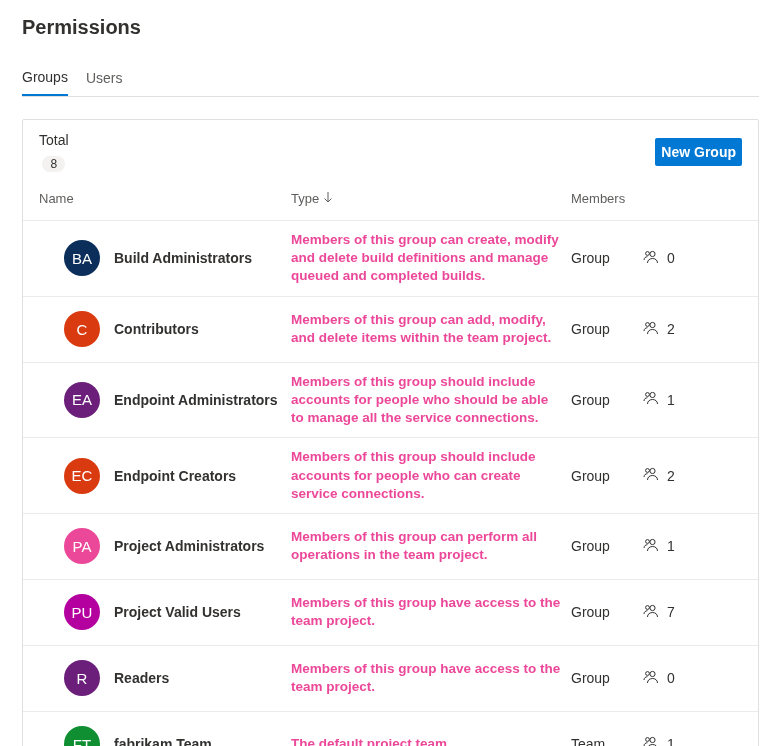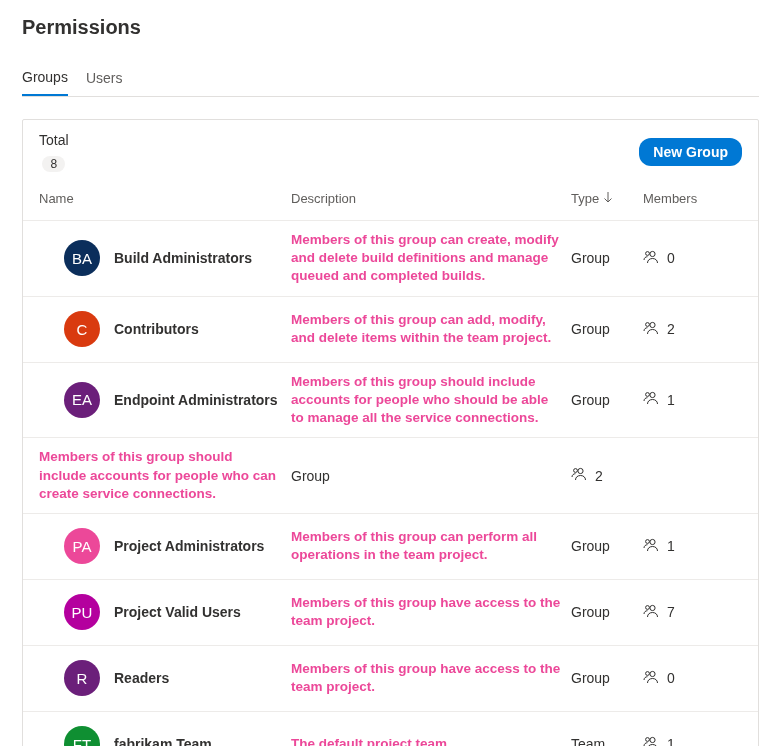--- a/index.html
+++ b/index.html
@@ -85,22 +85,22 @@
       font-size: 12px;
       border-radius: 10px;
       padding: 1px 8px;
       min-width: 20px;
       text-align: center;
     }
     .new-group-btn {
       background: #0078d4;
       color: #fff;
       border: none;
-      border-radius: 12px;
-      padding: 6px 14px;
+      border-radius: 2px;
+      padding: 6px 6px;
       font-size: 14px;
       font-weight: 600;
       cursor: pointer;
     }
     .table {
       width: 100%;
     }
     .thead, .trow {
       display: grid;
       grid-template-columns: 252px 280px 72px 1fr;
@@ -160,21 +160,20 @@
       <div class="total">
         <span>Total</span>
         <span class="badge">8</span>
       </div>
       <button class="new-group-btn">New Group</button>
     </div>
 
     <div class="table">
       <div class="thead">
         <div>Name</div>
-        <div>Description</div>
         <div class="th-type">
           <span>Type</span>
           <span>
             <svg width="10" height="12" viewBox="0 0 10 12" fill="none" stroke="#605e5c" stroke-width="1">
               <line x1="5" y1="1" x2="5" y2="11"></line>
               <polyline points="1.5,7.5 5,11 8.5,7.5"></polyline>
             </svg>
           </span>
         </div>
         <div>Members</div>
@@ -229,20 +228,24 @@
 <svg width="16" height="16" viewBox="0 0 16 16" fill="none" stroke="#323130" stroke-width="1">
   <circle cx="9.5" cy="5" r="2.6"></circle>
   <path d="M4.5 14 c0-2.8 2.2-4.5 5-4.5 s5 1.7 5 4.5"></path>
   <circle cx="4.5" cy="4.5" r="1.9"></circle>
   <path d="M1 11 c0-2 1.6-3.3 3.5-3.3"></path>
 </svg></span>
       <span>1</span>
     </div>
           </div>
           <div class="trow">
+    <div class="namecell">
+      <div class="avatar" style="background:#d93a0f">EC</div>
+      <div class="gname">Endpoint Creators</div>
+    </div>
     <div class="desc">Members of this group should include accounts for people who can create service connections.</div>
     <div class="type">Group</div>
     <div class="members">
       <span>
 <svg width="16" height="16" viewBox="0 0 16 16" fill="none" stroke="#323130" stroke-width="1">
   <circle cx="9.5" cy="5" r="2.6"></circle>
   <path d="M4.5 14 c0-2.8 2.2-4.5 5-4.5 s5 1.7 5 4.5"></path>
   <circle cx="4.5" cy="4.5" r="1.9"></circle>
   <path d="M1 11 c0-2 1.6-3.3 3.5-3.3"></path>
 </svg></span>

